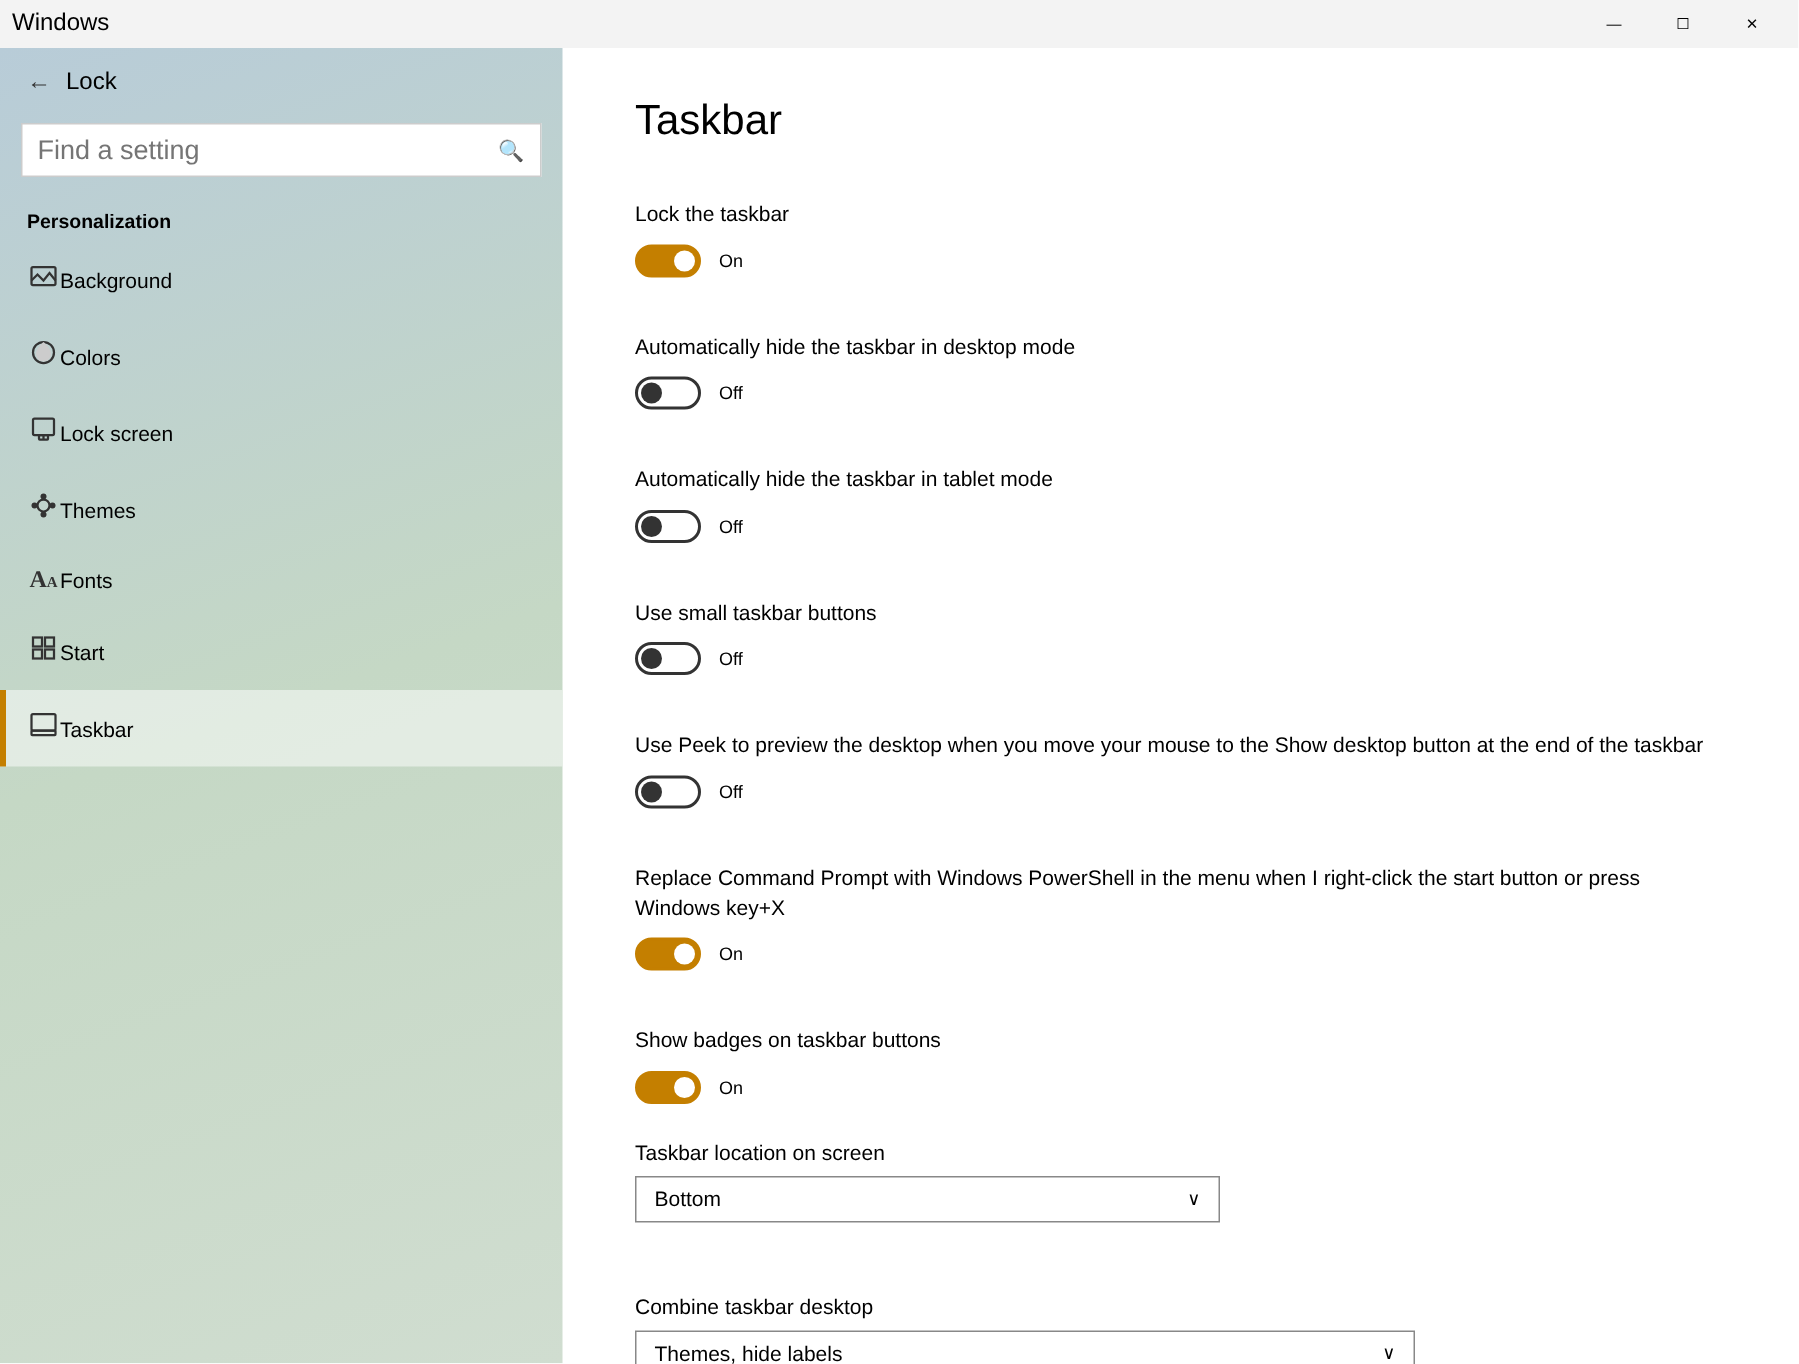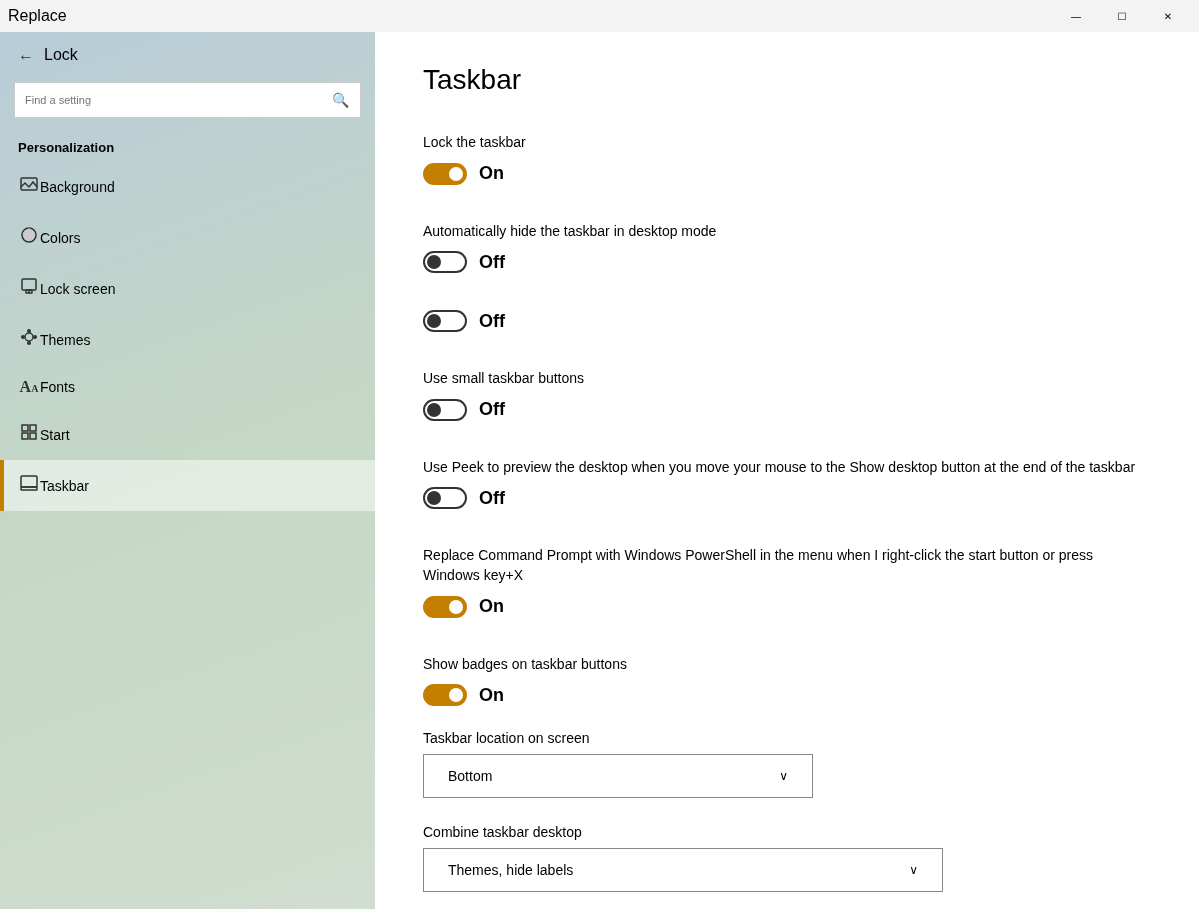--- a/index.html
+++ b/index.html
@@ -32,21 +32,21 @@
       padding: 14px 18px; cursor: pointer;
     }
     .back-arrow { font-size: 16px; color: #333; }
 
     .search-box {
       margin: 4px 14px 12px 14px;
       display: flex; align-items: center;
       background: #fff; border: 1px solid #ccc; height: 36px; padding: 0 10px;
     }
     .search-input {
-      border: none; outline: none; flex: 1; font-size: 11px; background: transparent;
+      border: none; outline: none; flex: 1; font-size: 18px; background: transparent;
     }
     .search-icon { font-size: 14px; color: #555; }
 
     .sidebar-section-label {
       font-size: 13px; font-weight: 700; color: #000;
       padding: 10px 18px 6px 18px;
     }
 
     .sidebar-item {
       display: flex; align-items: center; 
@@ -64,53 +64,53 @@
 
     
     .content {
       flex: 1; background: #fff; overflow-y: auto; padding: 32px 48px;
     }
     .page-title { font-size: 28px; font-weight: 300; color: #000; margin-bottom: 28px; }
 
     .setting-section { margin-bottom: 24px; margin-top: 37px; }
     .setting-label { font-size: 14px; color: #000; margin-bottom: 10px; line-height: 1.4; }
     .setting-row { display: flex; align-items: center; gap: 12px; }
-    .toggle-state-label { font-size: 18px; color: #000; font-weight: bold; }
+    .toggle-state-label { font-size: 12px; color: #000; }
 
     
     .toggle {
       width: 44px; height: 22px; border-radius: 11px; cursor: pointer;
       position: relative; flex-shrink: 0; transition: background 0.2s;
     }
     .toggle.on { background: #c47f00; border: 2px solid #c47f00; }
     .toggle.off { background: #fff; border: 2px solid #333; }
     .toggle-thumb {
       position: absolute; top: 2px; width: 14px; height: 14px;
       border-radius: 50%; transition: left 0.2s;
     }
     .toggle.on .toggle-thumb { left: 24px; background: #fff; }
     .toggle.off .toggle-thumb { left: 2px; background: #333; }
 
     
-    .dropdown-wrapper { margin-top: 2px; }
+    .dropdown-wrapper { margin-top: 24px; }
     .dropdown-label { font-size: 14px; color: #000; margin-bottom: 8px; }
     .dropdown {
-      width: 390px; height: 44px; border: 1px solid #888;
+      width: 390px; height: 31px; border: 1px solid #888;
       display: flex; align-items: center; justify-content: space-between;
-      padding: 0 24px; cursor: pointer; background: #fff; gap: 44px;
+      padding: 0 12px; cursor: pointer; background: #fff; gap: 44px;
     }
     .dropdown-value { font-size: 14px; color: #000; }
     .dropdown-arrow { font-size: 12px; color: #000; }
   </style>
 </head>
 <body>
 
 <div class="title-bar">
   <div class="title-bar-left">
-    <span>Replace</span>
+    <span>Windows</span>
   </div>
   <div class="title-bar-controls">
     <button class="title-bar-btn">—</button>
     <button class="title-bar-btn">☐</button>
     <button class="title-bar-btn close">✕</button>
   </div>
 </div>
 
 <div class="app-body">
 
@@ -216,20 +216,21 @@
       <div class="setting-label">Automatically hide the taskbar in desktop mode</div>
       <div class="setting-row">
         <div class="toggle off">
           <div class="toggle-thumb"></div>
         </div>
         <span class="toggle-state-label">Off</span>
       </div>
     </div>
 
     <div class="setting-section">
+      <div class="setting-label">Automatically hide the taskbar in tablet mode</div>
       <div class="setting-row">
         <div class="toggle off">
           <div class="toggle-thumb"></div>
         </div>
         <span class="toggle-state-label">Off</span>
       </div>
     </div>
 
     <div class="setting-section">
       <div class="setting-label">Use small taskbar buttons</div>

